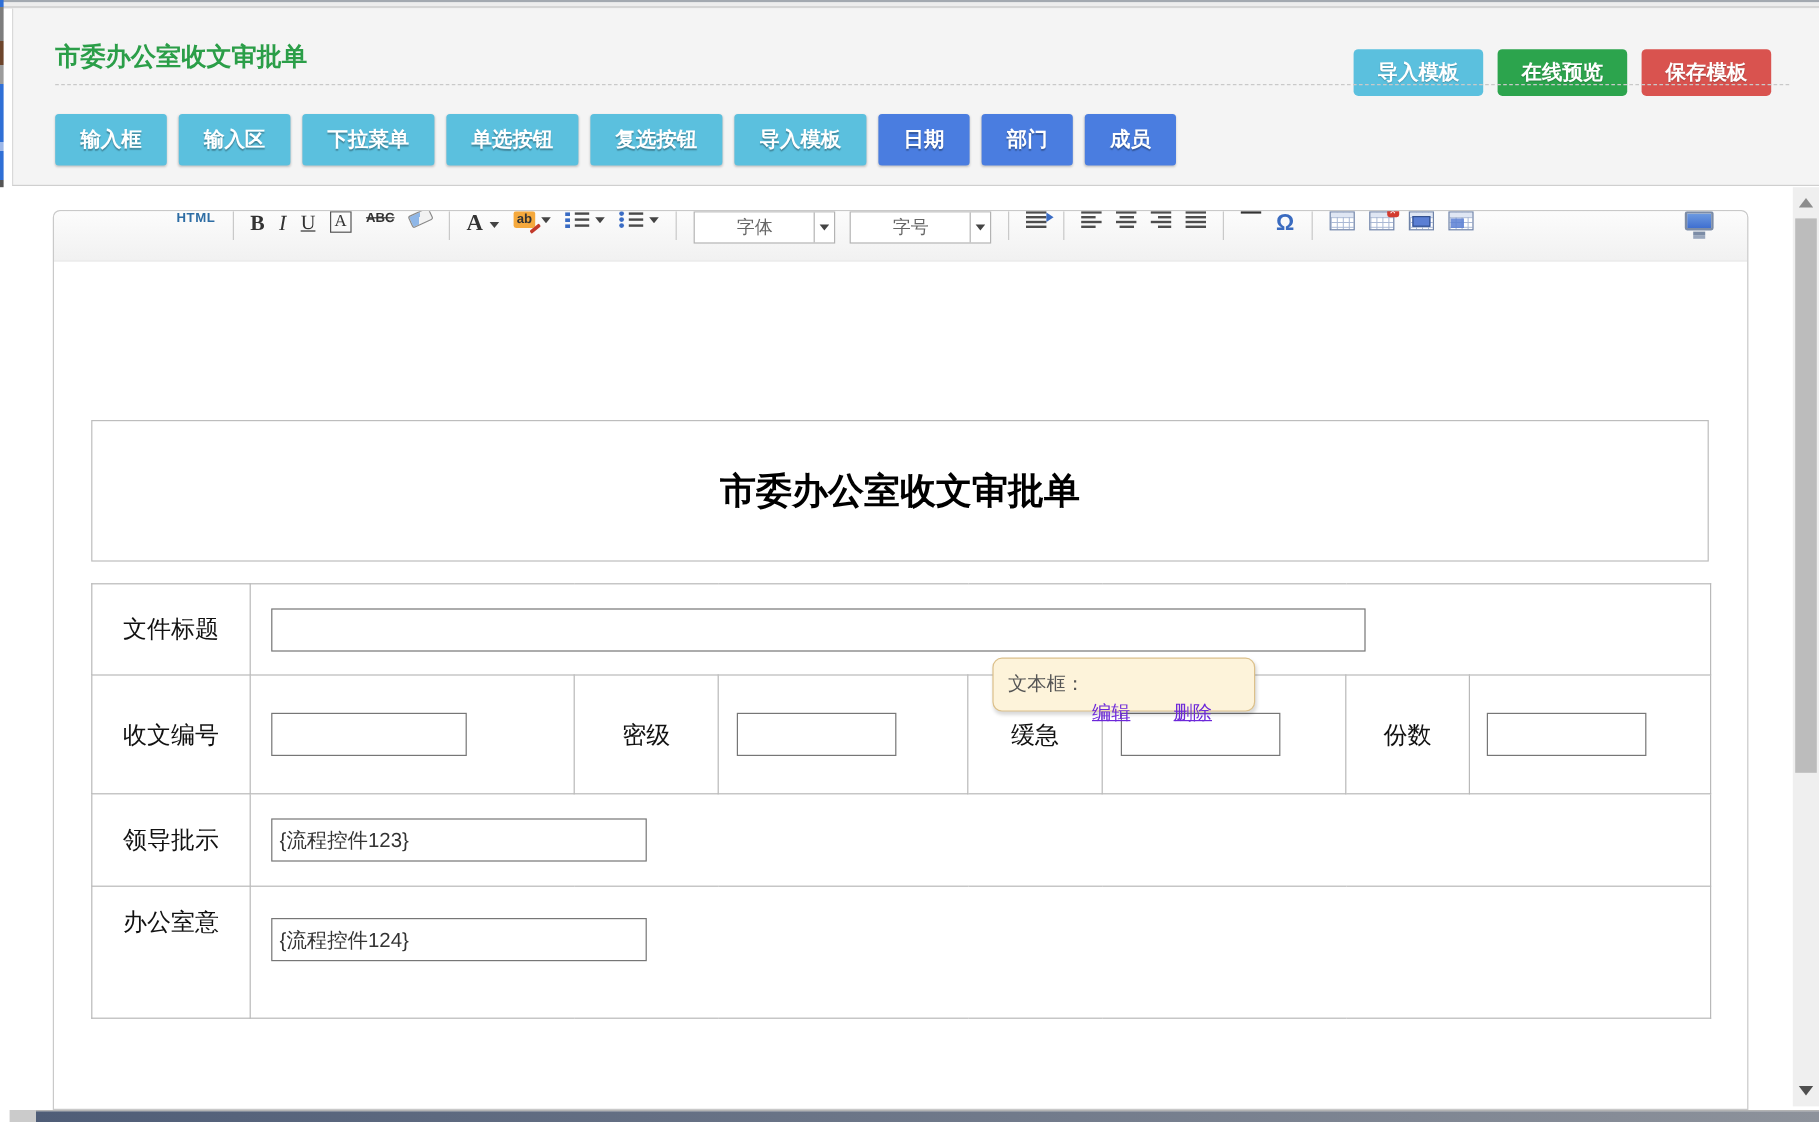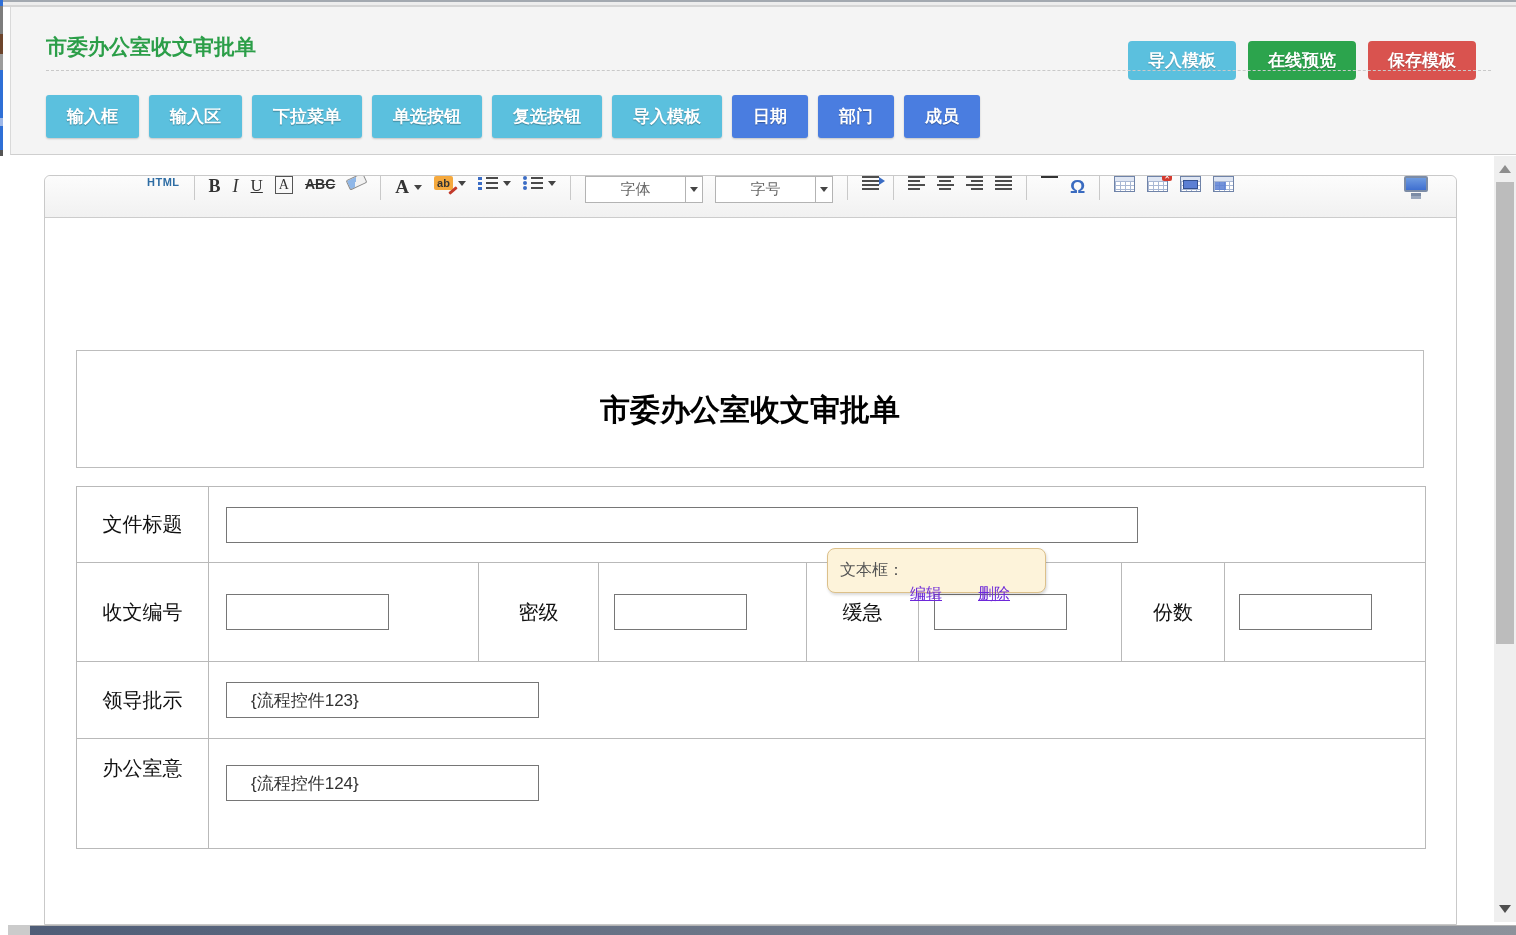--- a/index.html
+++ b/index.html
@@ -41,21 +41,21 @@
     border:1px solid #c9c9c9; border-radius:6px 6px 0 0; overflow:hidden; }
   .tbar { height:42px; display:flex; align-items:flex-start; padding:0 14px 0 96px;
     background:linear-gradient(#fcfcfc,#f1f1f1); border-bottom:1px solid #ccc; border-radius:6px 6px 0 0; }
   .ti { display:flex; align-items:center; margin:0 6px; cursor:pointer; color:#333; }
   .tsep { width:1px; height:24px; background:#c9c9c9; margin:0 8px; }
   .tb-html { font-size:11px; font-weight:bold; color:#2e6da4; letter-spacing:.5px; }
   .tb-b { font-family:"Liberation Serif","DejaVu Serif",serif; font-size:18px; font-weight:bold; }
   .tb-i { font-family:"Liberation Serif","DejaVu Serif",serif; font-size:18px; font-style:italic; }
   .tb-u { font-family:"Liberation Serif","DejaVu Serif",serif; font-size:17px; text-decoration:underline; }
   .tb-abox { font-family:"Liberation Serif","DejaVu Serif",serif; font-size:14px; border:1px solid #555; padding:0 3px; line-height:16px; }
-  .tb-strike { font-size:14px; font-weight:bold; text-decoration:line-through; }
+  .tb-strike { font-size:11px; font-weight:bold; text-decoration:line-through; }
   .eraser { width:19px; height:11px; border:1px solid #8a8a8a; border-radius:2px;
     background:linear-gradient(120deg,#8fb7e8 45%,#f2f2f2 45%); transform:rotate(-25deg); }
   .tb-acolor { font-family:"Liberation Serif","DejaVu Serif",serif; font-size:19px; font-weight:bold; }
   .caret { width:0; height:0; border-left:4px solid transparent; border-right:4px solid transparent;
     border-top:5px solid #444; margin-left:5px; }
   .hl-box { position:relative; background:#f5a93d; font-size:11px; font-weight:bold; padding:1px 3px; border-radius:2px; }
   .hl-pencil { position:absolute; right:-5px; bottom:-2px; width:10px; height:3px; background:#c23a2b;
     transform:rotate(-40deg); border-radius:1px; }
   .list-icon { position:relative; width:20px; height:15px; }
   .list-icon .lbar { position:absolute; right:0; width:12px; height:2px; background:#4a4a4a; }
@@ -92,21 +92,21 @@
   .monitor::after { content:""; position:absolute; left:50%; transform:translateX(-50%); bottom:-6px;
     width:10px; height:3px; background:#7c8ca6; box-shadow:0 3px 0 0 #9aa7bd; }
 
   
   .doc { position:relative; }
   .doc-title-box { margin:132px 32px 0 31px; height:118px; border:1px solid #bdbdbd; text-align:center;
     line-height:118px; font-size:30px; font-weight:bold; color:#000; }
   table.form { margin:18px 32px 0 31px; border-collapse:collapse; width:1349px; table-layout:fixed; }
   table.form td { border:1px solid #b9b9b9; vertical-align:middle; }
   td.lab { text-align:center; font-size:20px; color:#111; }
-  .inp { border:1px solid #767676; height:36px; font-size:17px; color:#333; padding:0 24px; background:#fff;
+  .inp { border:1px solid #767676; height:36px; font-size:17px; color:#333; padding:0 6px; background:#fff;
     border-radius:0; display:block; font-family:inherit; }
   tr.r6 td { vertical-align:top; }
   tr.r6 td.lab { padding-top:16px; }
   tr.r6 .inp { margin-top:26px; }
 
   
   .tooltip { position:absolute; left:827px; top:548px; width:219px; height:45px; background:#fdf3da;
     border:1px solid #dcc08a; border-radius:8px; box-shadow:1px 2px 3px rgba(0,0,0,.15);
     display:flex; align-items:center; padding:0 12px; font-size:16px; color:#555; z-index:5; }
   .tooltip a { color:#6d28d9; text-decoration:underline; cursor:pointer;margin-top:48px; }

